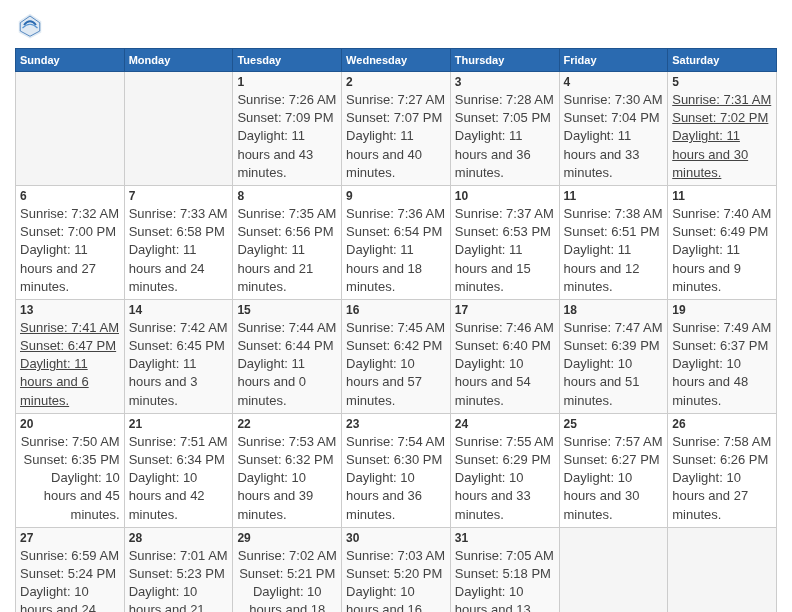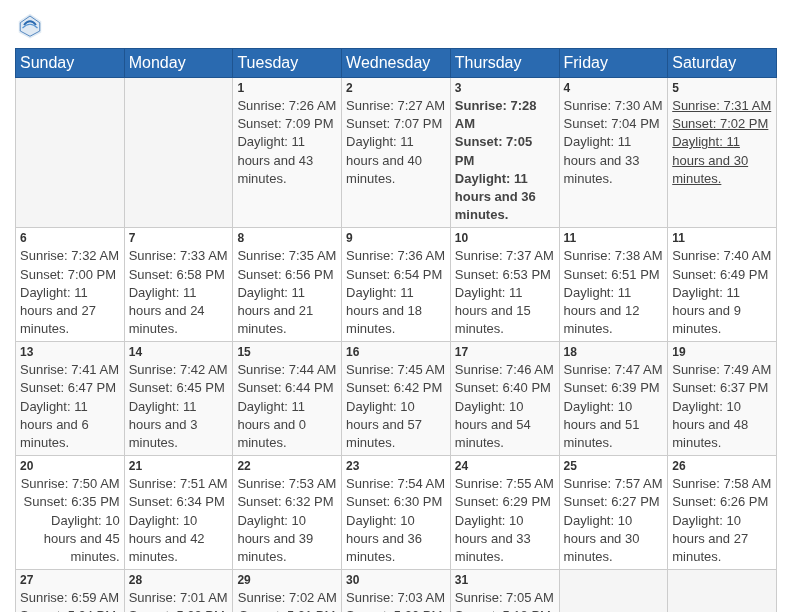--- a/index.html
+++ b/index.html
@@ -59,22 +59,22 @@
       margin-top: 2px;
     }
     .calendar {
       width: 100%;
       border-collapse: collapse;
       table-layout: fixed;
     }
     .calendar th {
       background: #2a6ab0;
       color: #fff;
-      font-size: 16px;
-      font-weight: normal;
+      font-size: 11px;
+      font-weight: bold;
       padding: 5px 4px;
       text-align: left;
       border: 1px solid #1e5490;
     }
     .calendar td {
       border: 1px solid #ccc;
       vertical-align: top;
       padding: 3px 4px;
       font-size: 10px;
       color: #333;
@@ -149,21 +149,21 @@
 Daylight: 11 hours and 43 minutes.</div>
           </td>
           <td>
             <span class="day-number">2</span>
             <div class="day-info" style="white-space: pre-line;">Sunrise: 7:27 AM
 Sunset: 7:07 PM
 Daylight: 11 hours and 40 minutes.</div>
           </td>
           <td>
             <span class="day-number">3</span>
-            <div class="day-info" style="white-space: pre-line; font-weight: bold;">Sunrise: 7:28 AM
+            <div class="day-info" style="white-space: pre-line;">Sunrise: 7:28 AM
 Sunset: 7:05 PM
 Daylight: 11 hours and 36 minutes.</div>
           </td>
           <td>
             <span class="day-number">4</span>
             <div class="day-info" style="white-space: pre-line;">Sunrise: 7:30 AM
 Sunset: 7:04 PM
 Daylight: 11 hours and 33 minutes.</div>
           </td>
           <td>
@@ -213,21 +213,21 @@
           <td>
             <span class="day-number">11</span>
             <div class="day-info" style="white-space: pre-line;">Sunrise: 7:40 AM
 Sunset: 6:49 PM
 Daylight: 11 hours and 9 minutes.</div>
           </td>
         </tr>
         <tr>
           <td>
             <span class="day-number">13</span>
-            <div class="day-info" style="white-space: pre-line;">Sunrise: 7:41 AM
+            <div class="day-info" style="white-space: pre-line; text-decoration: underline;">Sunrise: 7:41 AM
 Sunset: 6:47 PM
 Daylight: 11 hours and 6 minutes.</div>
           </td>
           <td>
             <span class="day-number">14</span>
             <div class="day-info" style="white-space: pre-line;">Sunrise: 7:42 AM
 Sunset: 6:45 PM
 Daylight: 11 hours and 3 minutes.</div>
           </td>
           <td>

